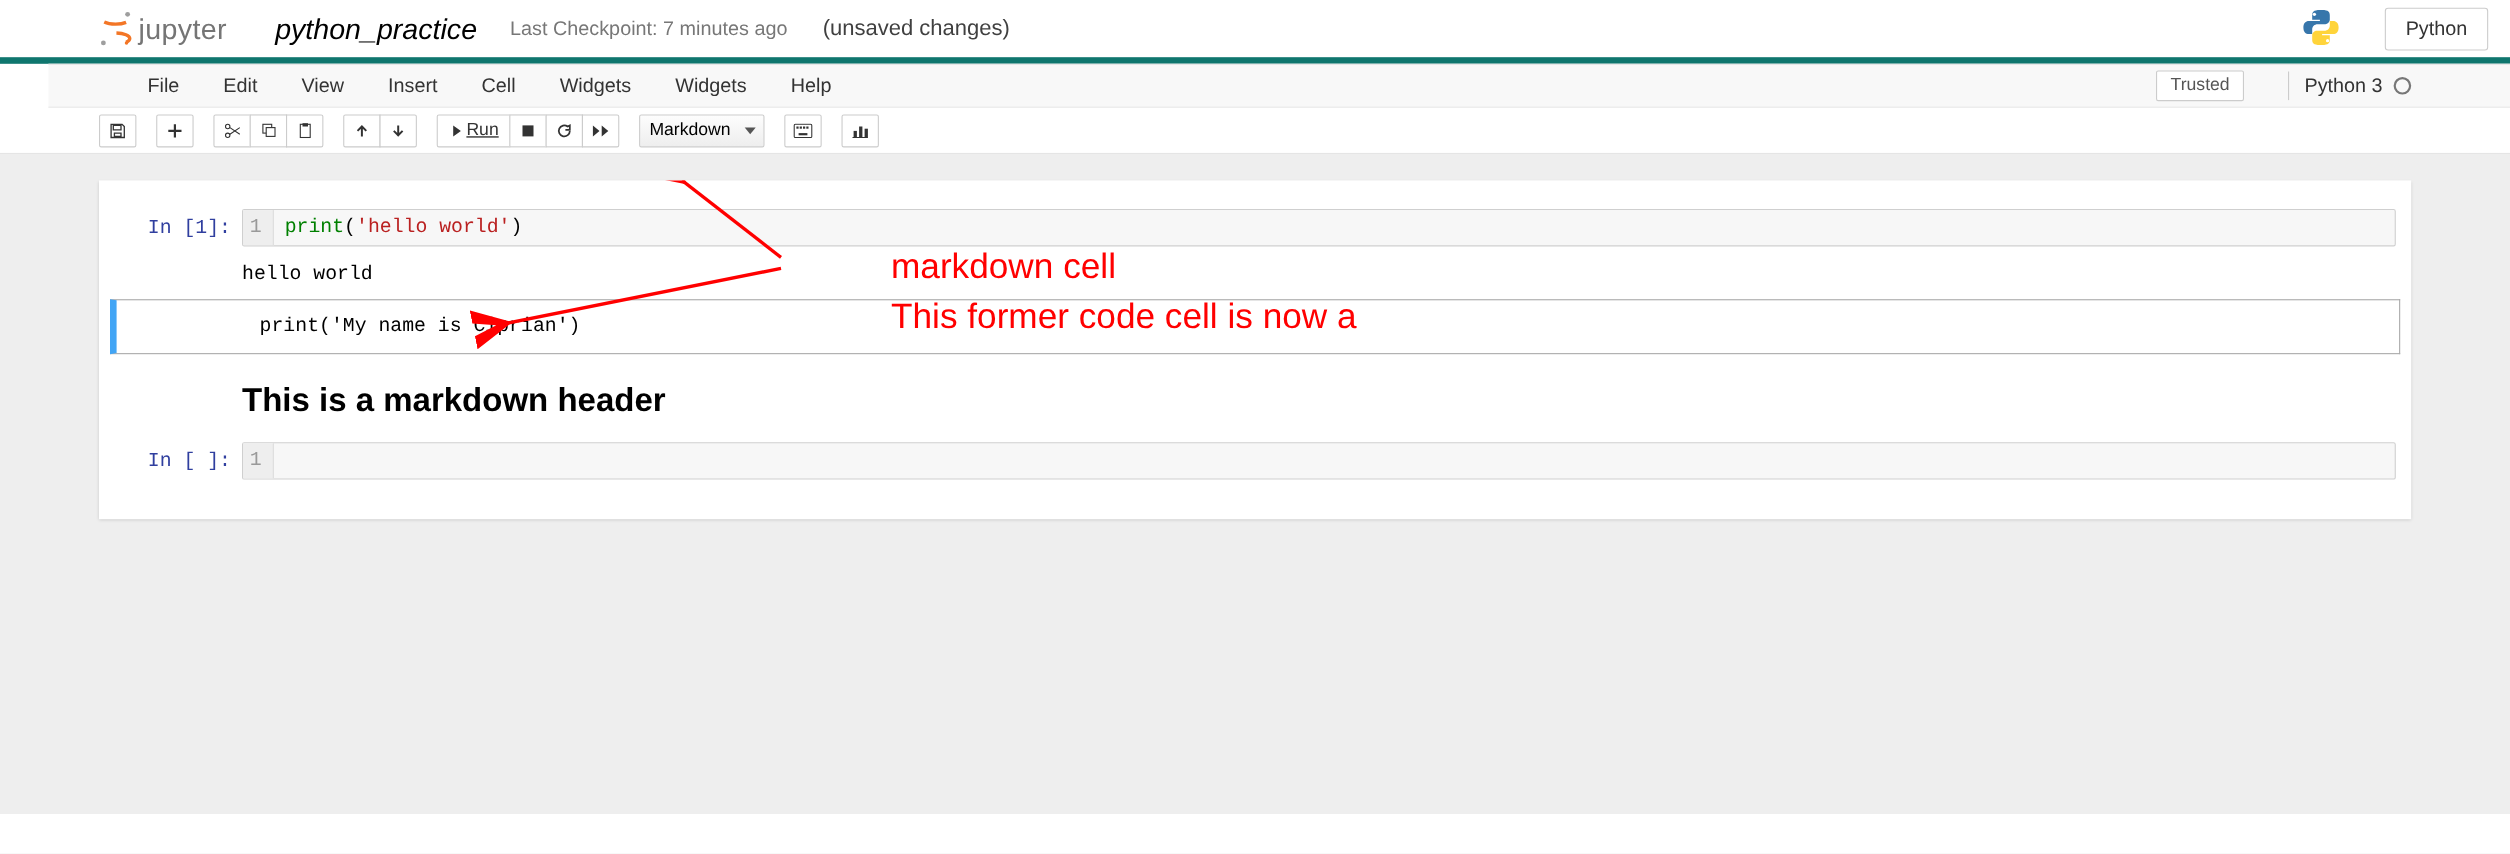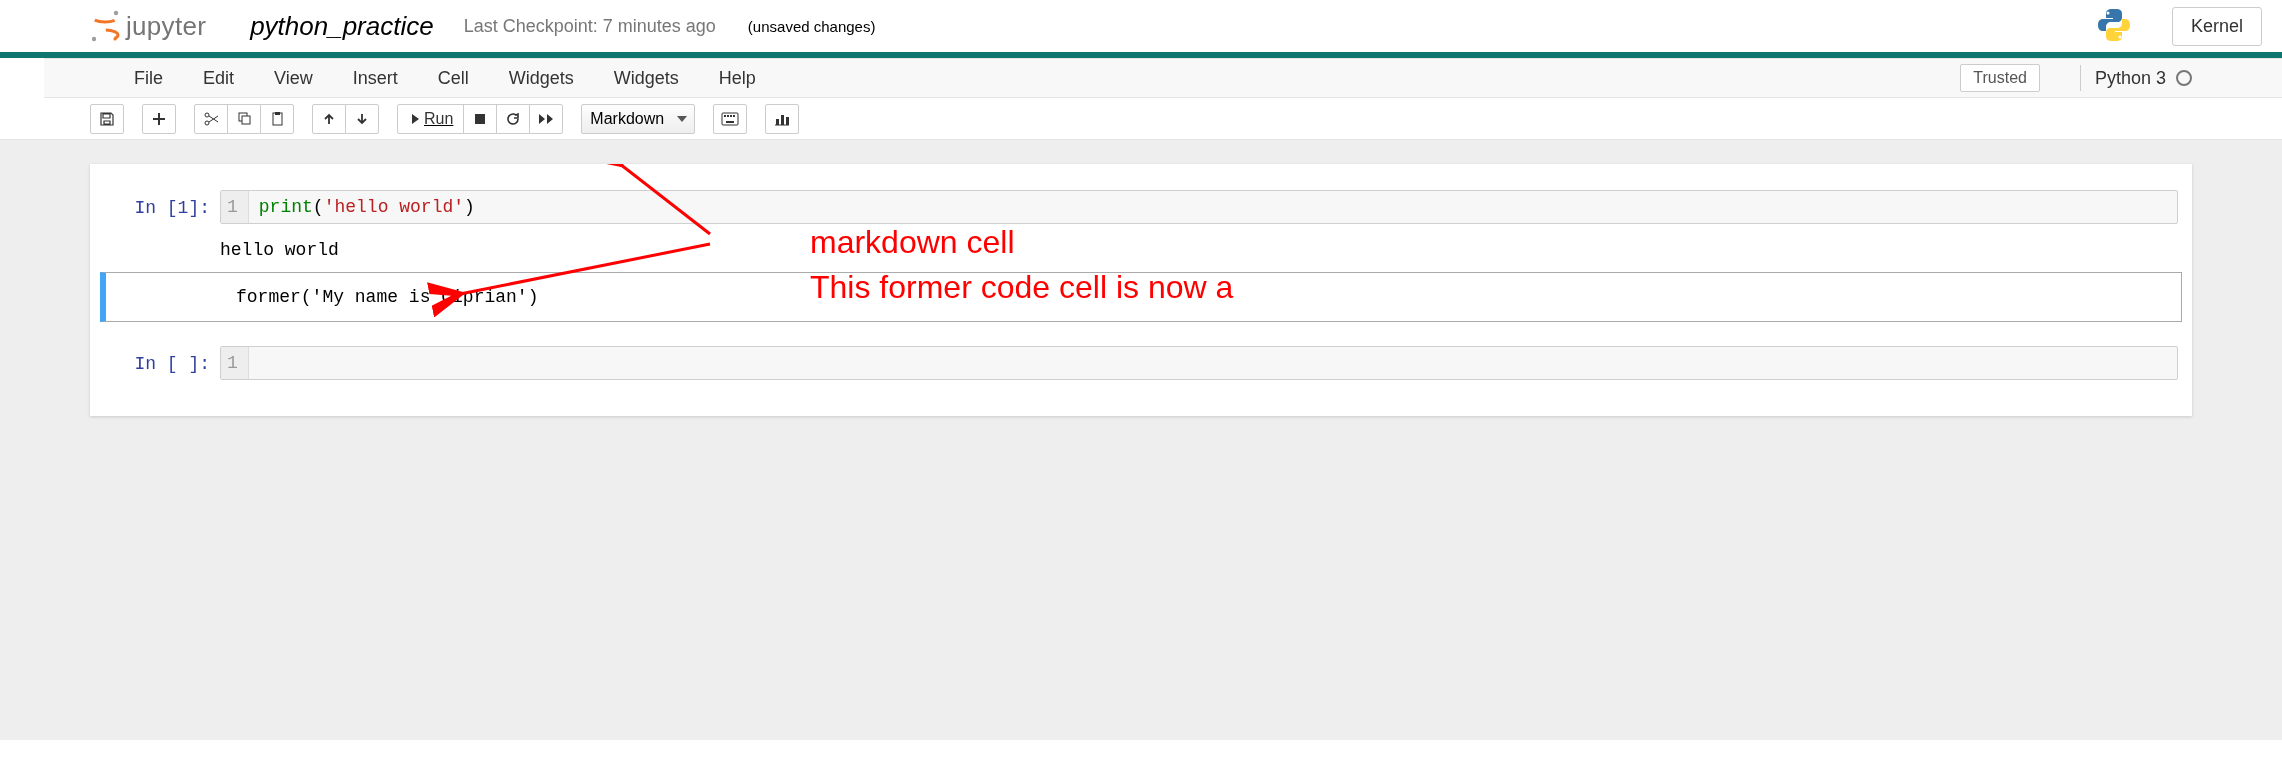--- a/index.html
+++ b/index.html
@@ -36,22 +36,22 @@
     color: #000;
     margin-right: 10px;
     font-style: italic;
   }
   .checkpoint {
     font-size: 18px;
     color: #777;
     margin-right: 12px;
   }
   .unsaved {
-    font-size: 15px;
-    color: #000000;
+    font-size: 20px;
+    color: #404040;
   }
   .header-spacer { flex: 1; }
   .python-logo { margin-right: 20px; }
   .logout-btn {
     border: 1px solid #ccc;
     background: #fff;
     padding: 8px 18px;
     font-size: 18px;
     color: #333;
     border-radius: 3px;
@@ -269,21 +269,21 @@
   <span class="unsaved">(unsaved changes)</span>
   <div class="header-spacer"></div>
   <span class="python-logo">
     <svg width="36" height="36" viewBox="0 0 36 36">
       <path d="M17 2c-6 0-7 2-7 5v4h7v1H7c-3 0-5 2-5 6s2 6 5 6h3v-4c0-3 2-5 5-5h7c2 0 4-2 4-4V7c0-3-1-5-7-5h-2z" fill="#3776ab"></path>
       <circle cx="12" cy="6" r="1.5" fill="#fff"></circle>
       <path d="M19 34c6 0 7-2 7-5v-4h-7v-1h10c3 0 5-2 5-6s-2-6-5-6h-3v4c0 3-2 5-5 5h-7c-2 0-4 2-4 4v4c0 3 1 5 7 5h2z" fill="#ffd43b"></path>
       <circle cx="24" cy="30" r="1.5" fill="#fff"></circle>
     </svg>
   </span>
-  <button class="logout-btn">Kernel</button>
+  <button class="logout-btn">Python</button>
 </div>
 
 <div class="menubar-wrap">
   <div class="menubar">
     <span class="menu-item">File</span>
     <span class="menu-item">Edit</span>
     <span class="menu-item">View</span>
     <span class="menu-item">Insert</span>
     <span class="menu-item">Cell</span>
     <span class="menu-item">Widgets</span>
@@ -410,25 +410,26 @@
       </div>
     </div>
 
     <div class="cell">
       <div class="prompt"></div>
       <div class="output-area">hello world</div>
     </div>
 
     <div class="cell selected">
       <div class="prompt"></div>
-      <div class="md-rendered">former('My name is Ciprian')</div>
+      <div class="md-rendered">print('My name is Ciprian')</div>
     </div>
 
     <div class="cell">
       <div class="prompt"></div>
+      <div class="md-header">This is a markdown header</div>
     </div>
 
     <div class="cell">
       <div class="prompt">In [ ]:</div>
       <div class="input-area">
         <span class="line-no">1</span>
         <span>&nbsp;</span>
       </div>
     </div>
 

